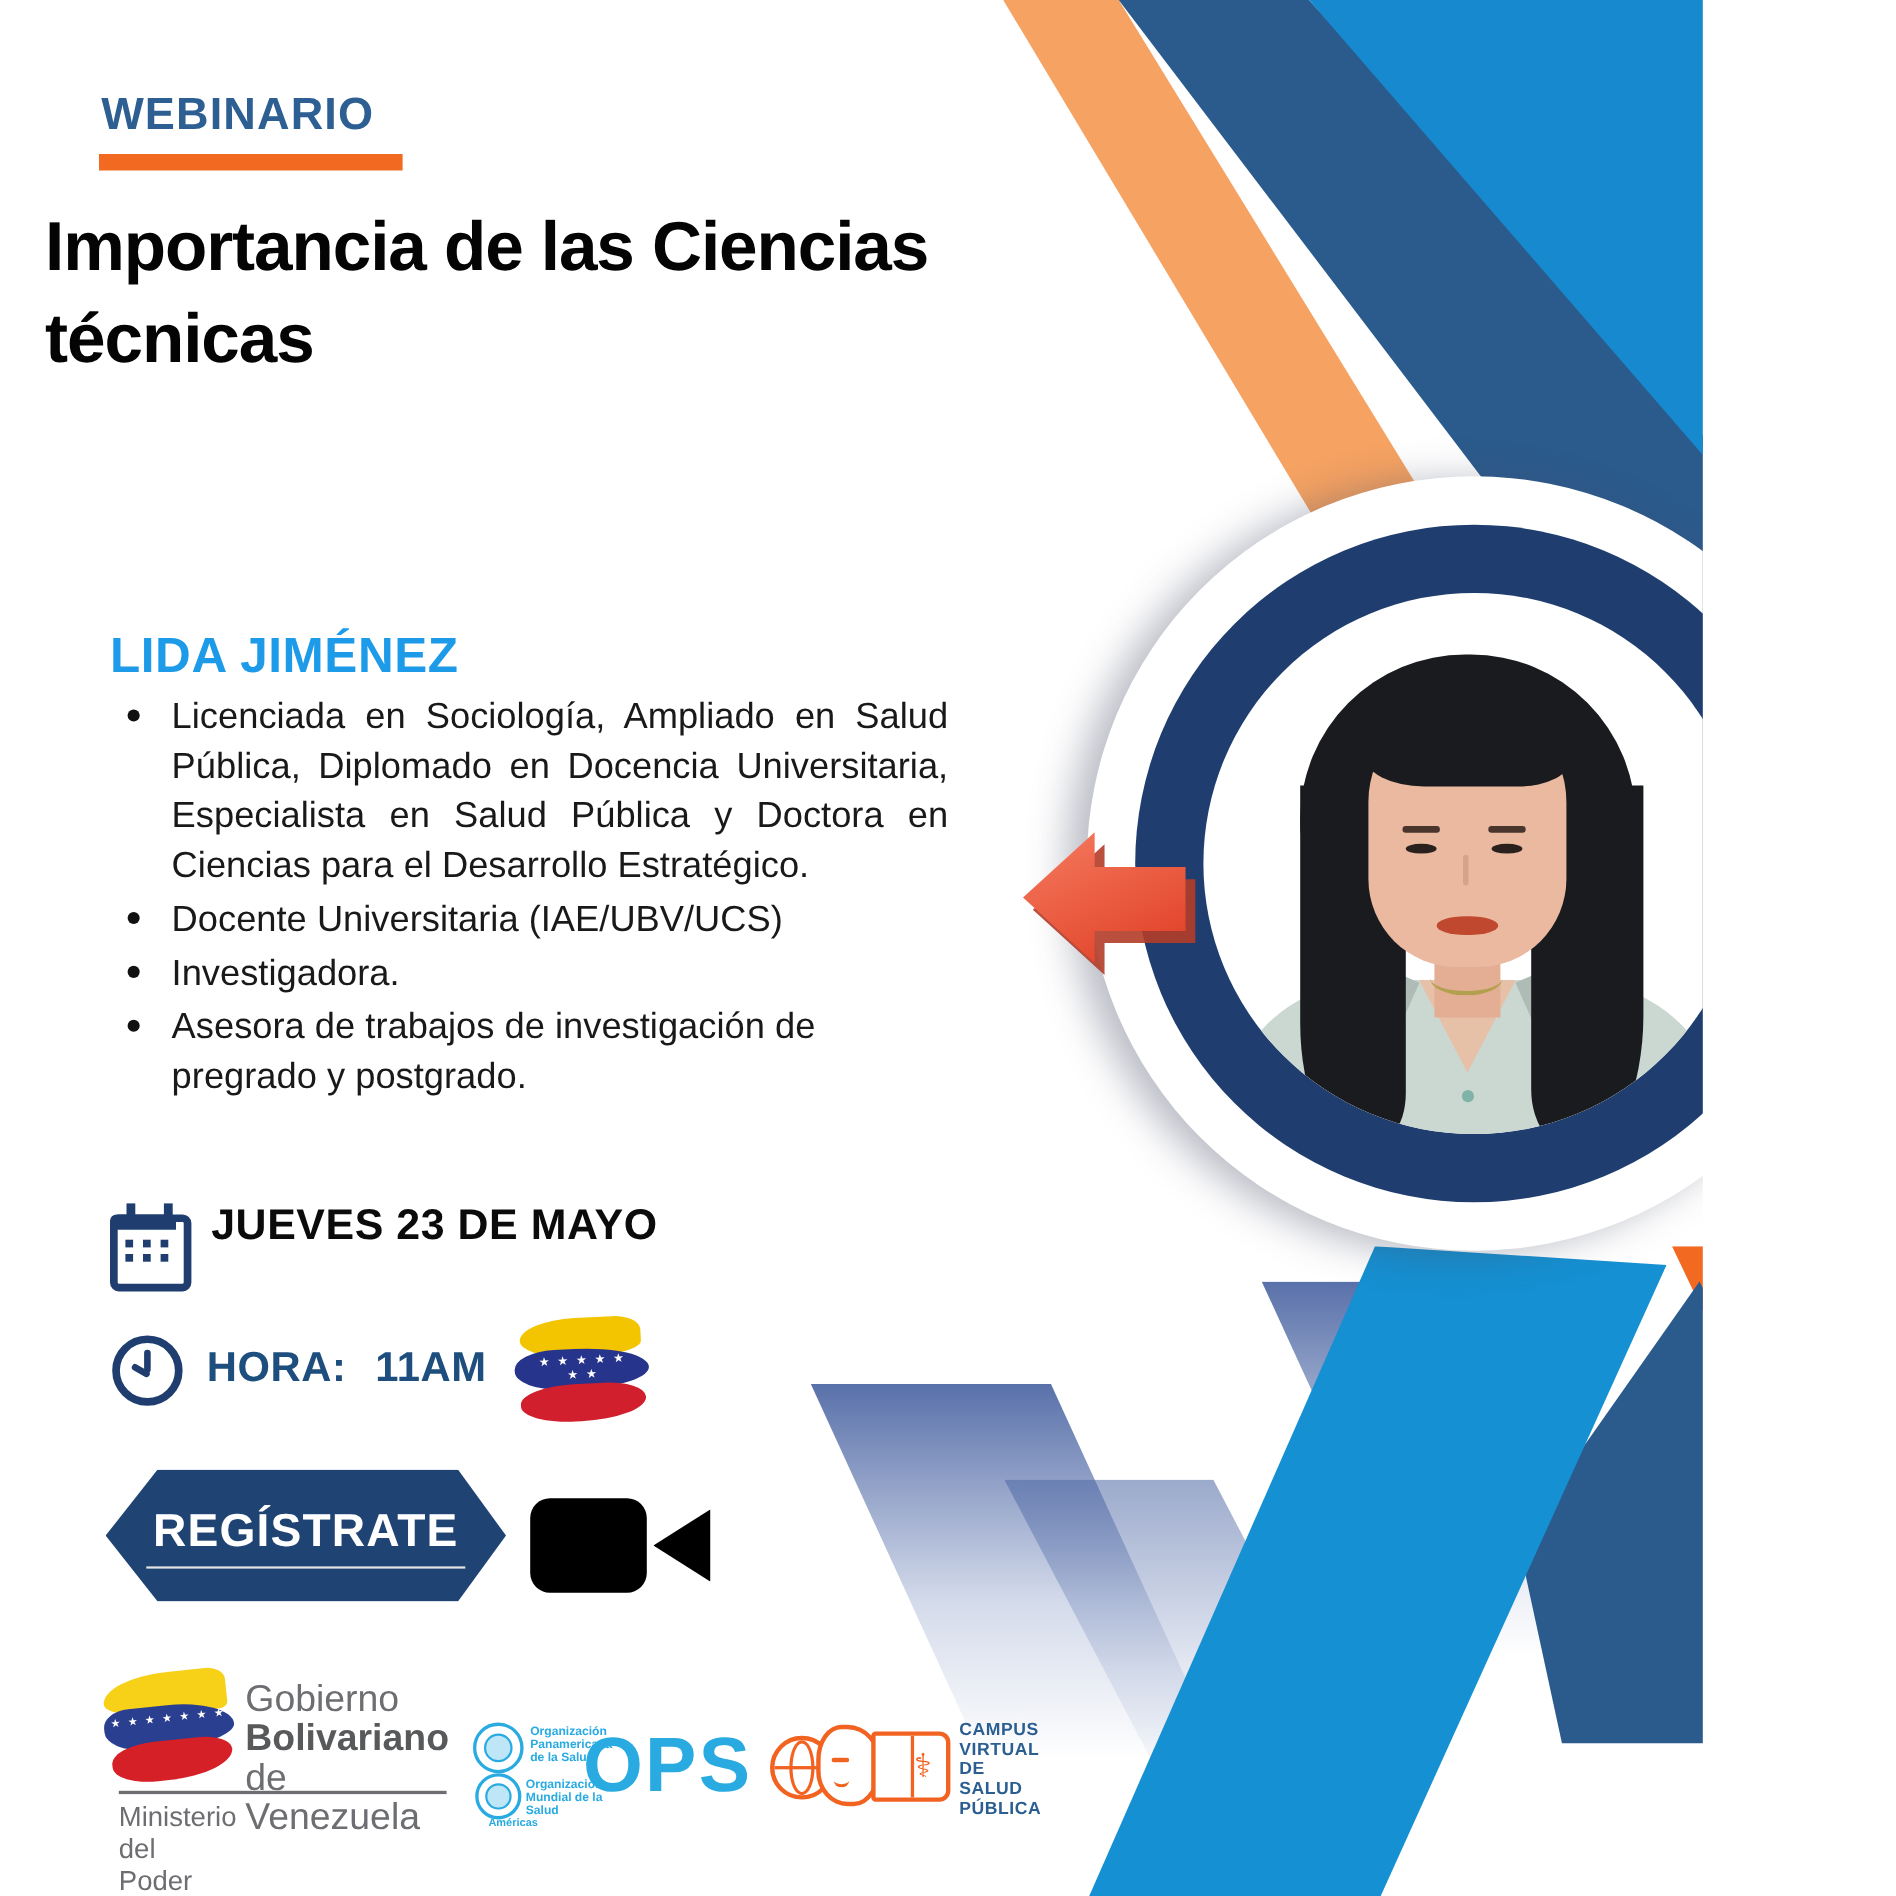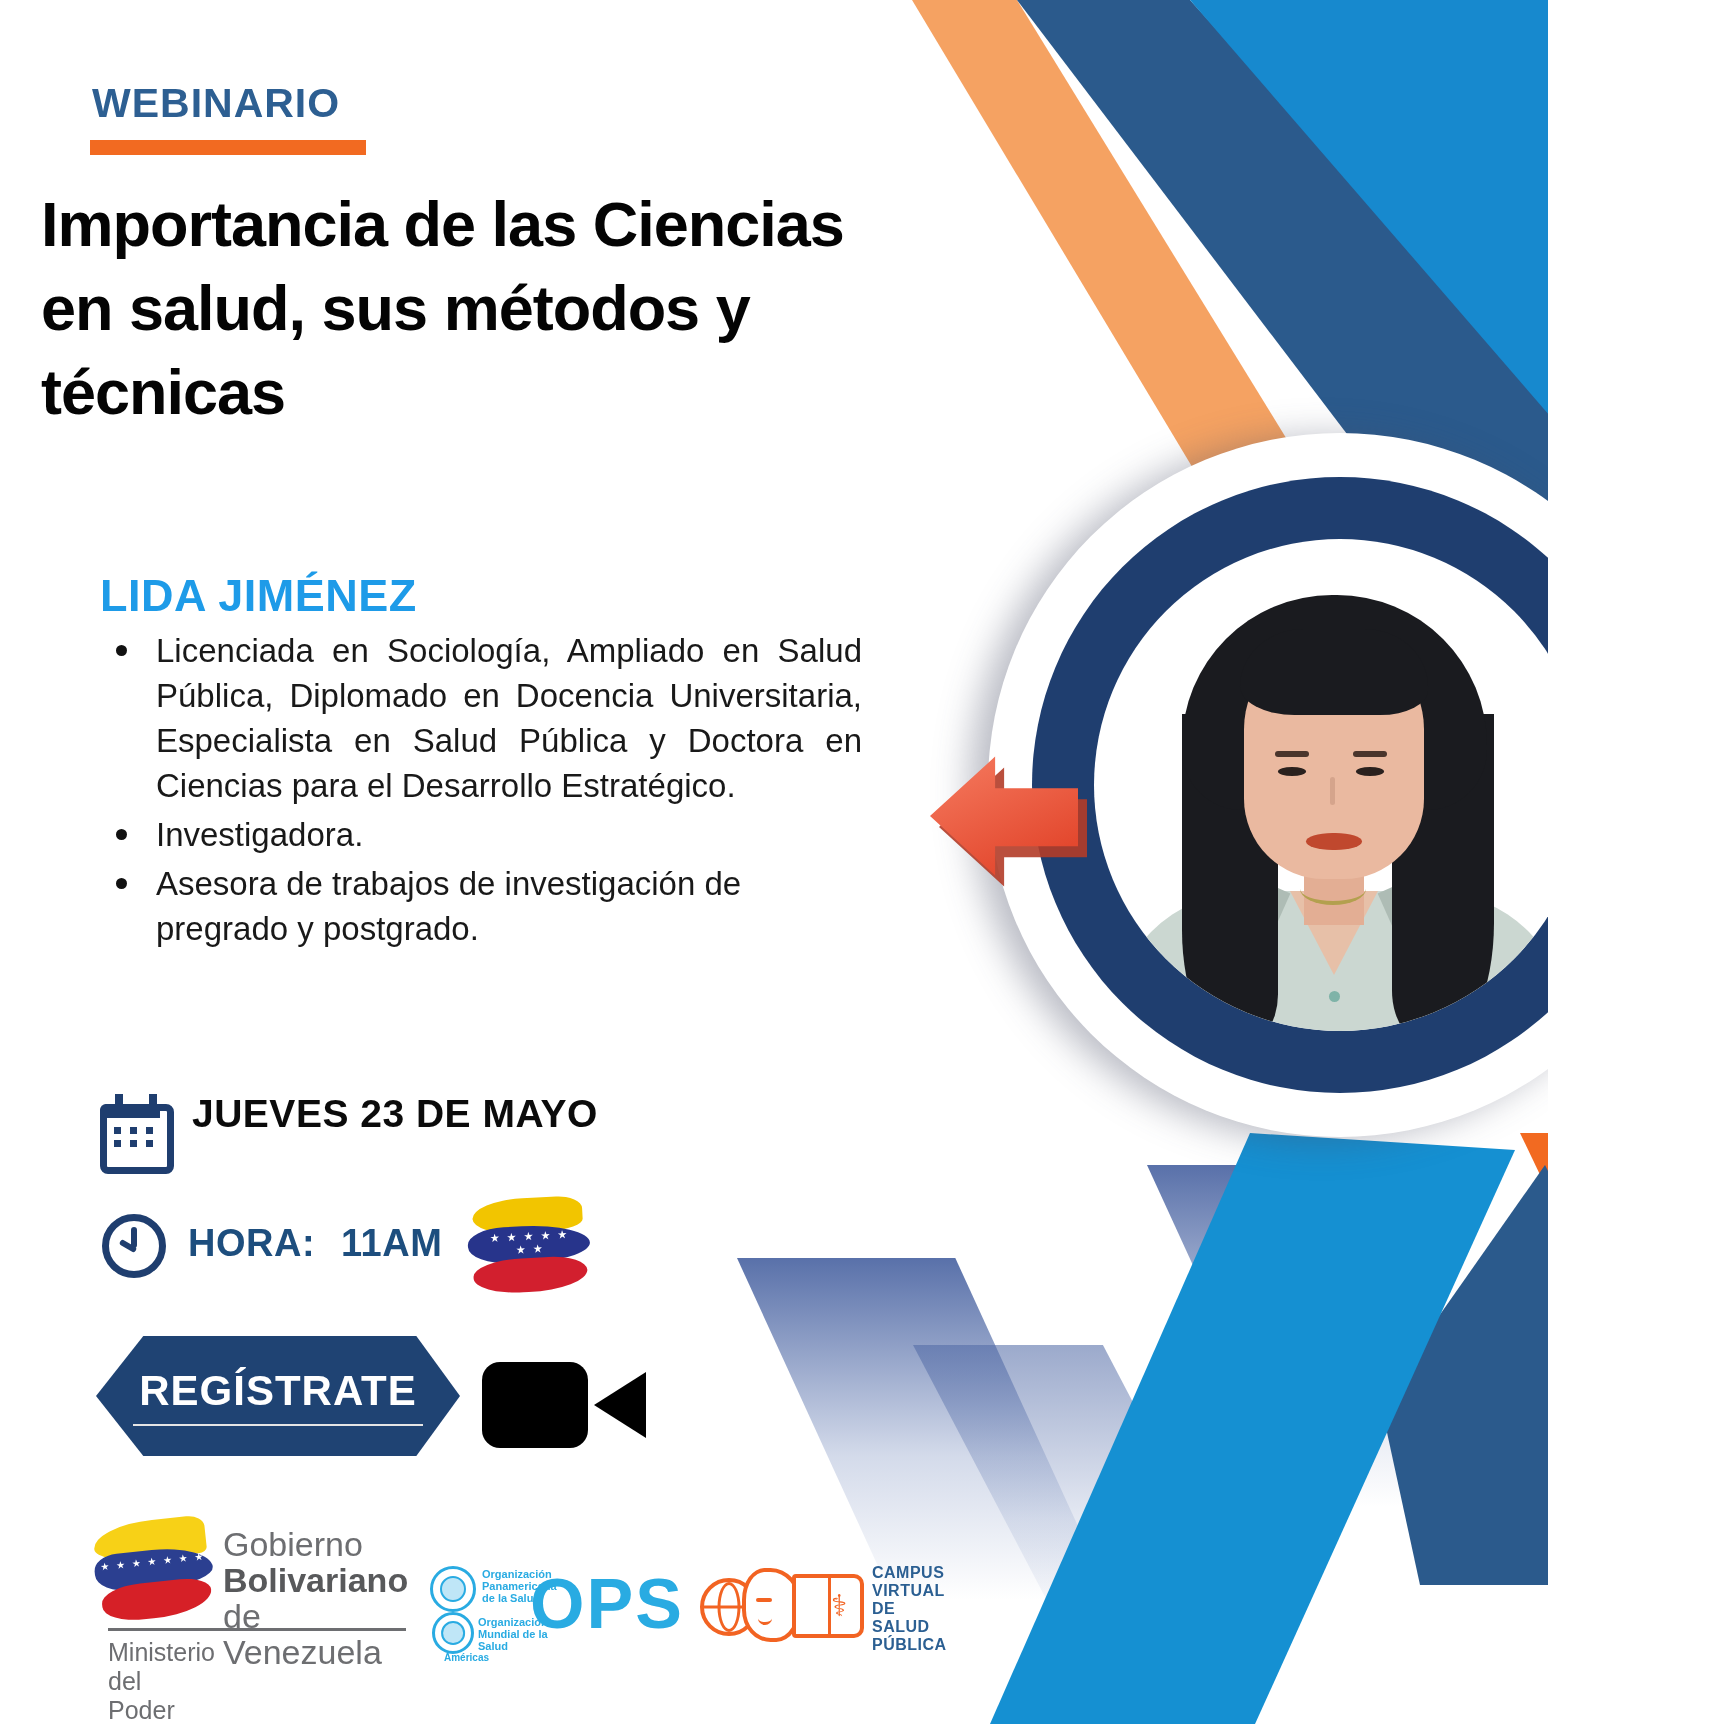--- a/index.html
+++ b/index.html
@@ -181,27 +181,27 @@
 
   <div class="abs arrow-wrap">
     <div class="arrow-face arrow-shadow"></div>
     <div class="arrow-face arrow-main"></div>
   </div>
 
   <div class="abs webinario">WEBINARIO</div>
   <div class="abs webinario-bar"></div>
   <div class="abs title">
     <span>Importancia de las Ciencias</span>
-    <span>en salud, sus métodos y</span>
     <span>técnicas</span>
   </div>
 
   <div class="abs speaker-name">LIDA JIMÉNEZ</div>
   <ul class="abs bullets">
     <li class="just">Licenciada en Sociología, Ampliado en Salud Pública, Diplomado en Docencia Universitaria, Especialista en Salud Pública y Doctora en Ciencias para el Desarrollo Estratégico.</li>
+    <li>Docente Universitaria (IAE/UBV/UCS)</li>
     <li>Investigadora.</li>
     <li>Asesora de trabajos de investigación de pregrado y postgrado.</li>
   </ul>
 
   <div class="abs cal">
       <div class="grid"></div>
     </div>
   <div class="abs date-text">JUEVES 23 DE MAYO</div>
   <div class="abs clock"></div>
   <div class="abs hora-line">

